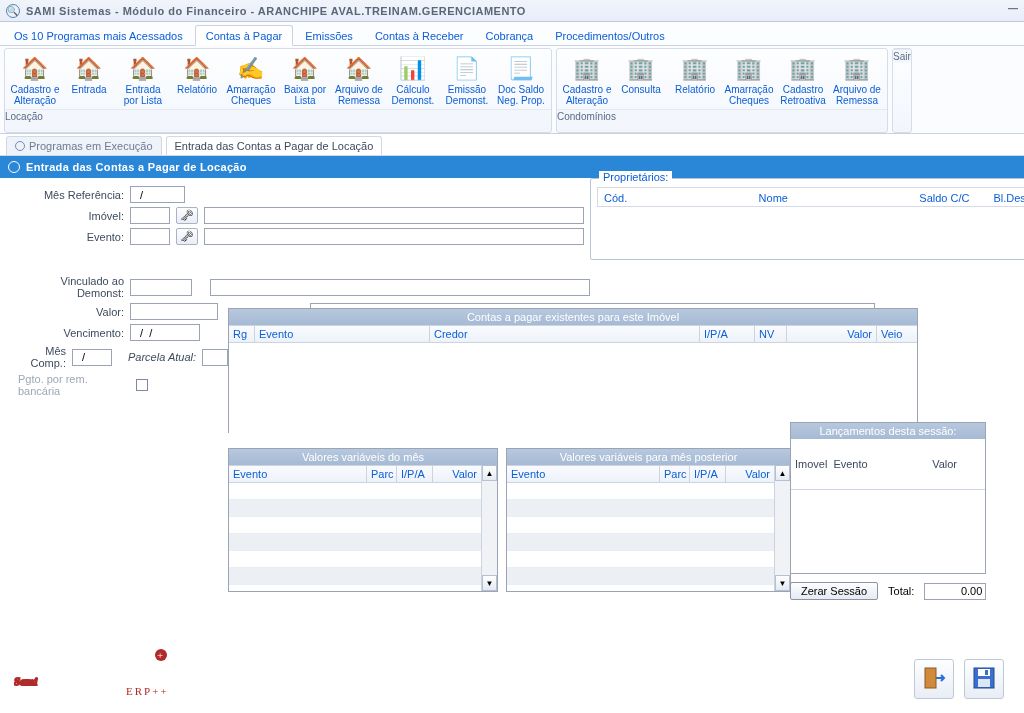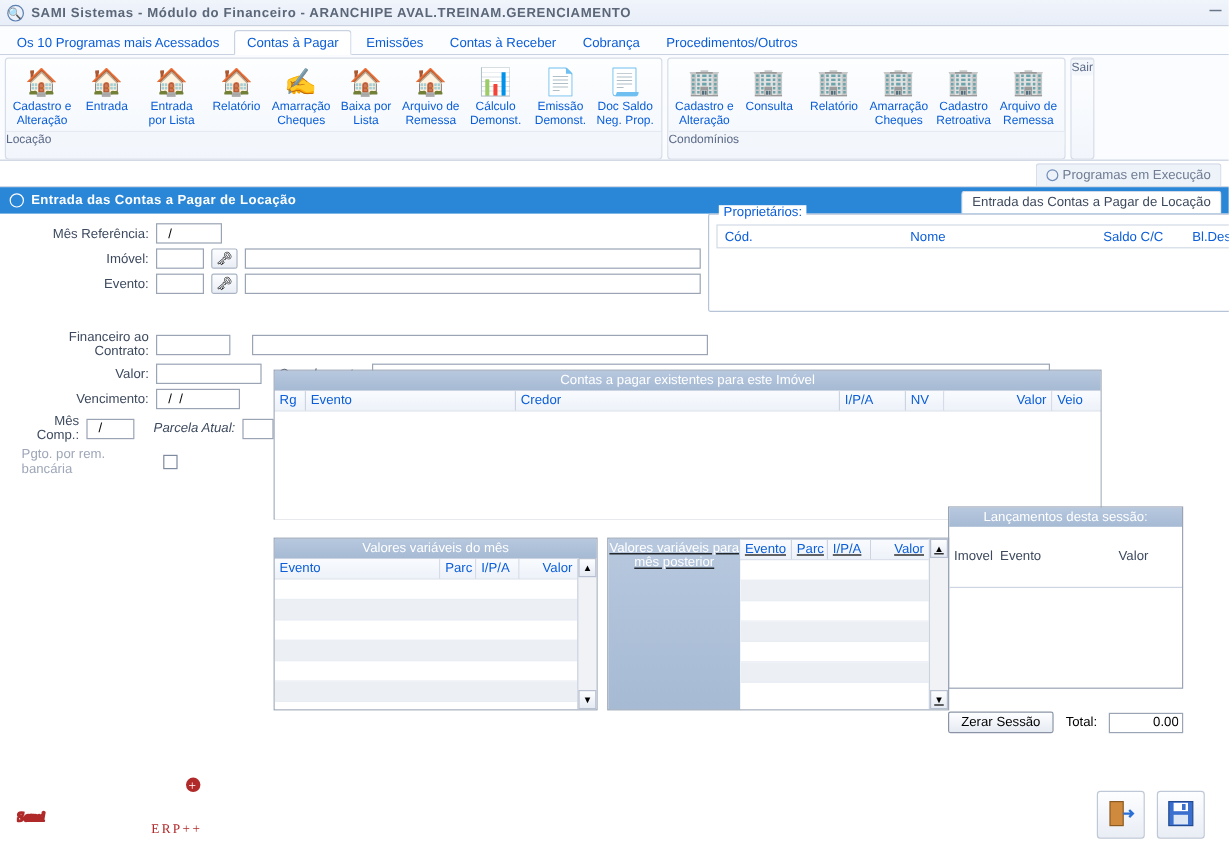--- a/index.html
+++ b/index.html
@@ -21,21 +21,21 @@
 .ribbon-group { border: 1px solid #d7dde8; border-radius: 3px; background: linear-gradient(#fdfeff,#f2f6fc); display: flex; flex-direction: column; }
 .ribbon-btns { display: flex; gap: 0px; padding: 2px 3px 0; }
 .rbtn { display: flex; flex-direction: column; align-items: center; justify-content: flex-start; width: 54px; padding: 2px 1px; cursor: pointer; border: 1px solid transparent; border-radius: 3px; }
 .ricon { width: 32px; height: 30px; display: flex; align-items: center; justify-content: center; font-size: 22px; }
 .rlabel { color: #0b5ed7; text-align: center; line-height: 11px; font-size: 10px; }
 .ribbon-group-label { color: #5a6a88; font-size: 10px; padding: 1px 0; border-top: 1px solid #e4e9f2; background: #f3f6fb; border-bottom-left-radius: 3px; border-bottom-right-radius: 3px;}
 .ribbon .power svg { filter: drop-shadow(0 0 1px rgba(0,0,0,.2)); }
 .rbtn.power .rlabel { color: #0b5ed7; }
 
 
-.subtabs-row { display: flex; align-items: flex-end; height: 22px; padding: 2px 6px 0; gap: 4px; border-bottom: 1px solid #d2d9e6; flex-direction: column; }
+.subtabs-row { display: flex; align-items: flex-end; height: 22px; padding: 2px 6px 0; gap: 4px; border-bottom: 1px solid #d2d9e6; }
 .subtab { padding: 3px 8px; border: 1px solid #d2d9e6; border-bottom: none; border-top-left-radius: 3px; border-top-right-radius: 3px; color: #6f7c92; background: #eef2f9; cursor: pointer; display: flex; align-items: center; gap: 4px; }
 .subtab.active { background: #fff; color: #3d4a5e; }
 .subtab .q { width: 10px; height: 10px; border: 1px solid #6f8db8; border-radius: 50%; display: inline-block; }
 
 
 .pageheader { background: #2a86d6; color: #fff; height: 22px; display: flex; align-items: center; padding: 0 8px; gap: 6px; font-weight: bold; letter-spacing: .3px; }
 .pageheader .q { width: 12px; height: 12px; border: 1.5px solid #fff; border-radius: 50%; display: inline-block; }
 
 
 .content { position: relative; padding: 8px 14px; height: calc(713px - 22px - 24px - 88px - 22px - 22px); }
@@ -214,21 +214,21 @@
     <input class="txt" style="width: 40px;">
     <span class="iconbtn">
         <span>🗝</span>
       </span>
     <input class="txt" style="width: 380px;">
   </div>
 
   <div style="height:26px"></div>
 
   <div class="row">
-    <span class="label">Financeiro ao Contrato:</span>
+    <span class="label">Vinculado ao Demonst:</span>
     <input class="txt" style="width: 62px;">
     <span style="width:6px"></span>
     <input class="txt" style="width: 380px;">
   </div>
   <div class="row">
     <span class="label">Valor:</span>
     <input class="txt" style="width: 88px;">
     <span class="label sm" style="margin-left:8px">Complemento:</span>
     <input class="txt" style="width: 565px;">
   </div>
@@ -293,21 +293,21 @@
         </div>
       </div>
       <div class="scrollbar">
         <div class="sbtn">▲</div>
         <div class="track"></div>
         <div class="sbtn">▼</div>
       </div>
     </div>
   </div>
 
-  <div class="panel" style="position:absolute; left:494px; top:270px; width:285px; height:144px; display:flex; text-decoration:underline;">
+  <div class="panel" style="position:absolute; left:494px; top:270px; width:285px; height:144px; display:flex; flex-direction:column;">
     <div class="hdr">Valores variáveis para mês posterior</div>
     <div style="display:flex; flex:1;">
       <div style="flex:1; display:flex; flex-direction:column;">
         <div class="cols">
           <span class="c" style="flex:1">Evento</span>
           <span class="c" style="width:30px">Parc</span>
           <span class="c" style="width:36px">I/P/A</span>
           <span class="c" style="width:48px;text-align:right">Valor</span>
         </div>
         <div class="body rows" style="flex:1">
@@ -330,21 +330,21 @@
   <div class="session-panel" style="left:790px; top:244px; width:196px; height:152px;">
     <div class="hdr">Lançamentos desta sessão:</div>
     <div class="cols">
       <span>Imovel</span>
       <span>Evento</span>
       <span style="margin-left:auto;margin-right:24px">Valor</span>
     </div>
     <div class="body" style="height:116px; border-top:1px solid #cdd5e2;"></div>
   </div>
 
-  <div style="position:absolute; left:790px; top:404px; display:flex; align-items:center; gap:10px;margin-top:11px;">
+  <div style="position:absolute; left:790px; top:404px; display:flex; align-items:center; gap:10px;">
     <button class="btn">Zerar Sessão</button>
     <span>Total:</span>
     <input class="txt" style="width: 62px; text-align: right;" readonly="" value="0.00">
   </div>
 
   <div class="logo">
     <svg width="170" height="56" viewBox="0 0 170 56">
       <text x="0" y="42" font-size="44" fill="none" stroke="#b02a2a" stroke-width="1.8" font-weight="bold" font-style="italic">Sami</text>
       <circle cx="147" cy="12" r="6" fill="#b02a2a"></circle>
         <text x="143" y="16" font-size="10" fill="#fff">+</text>

